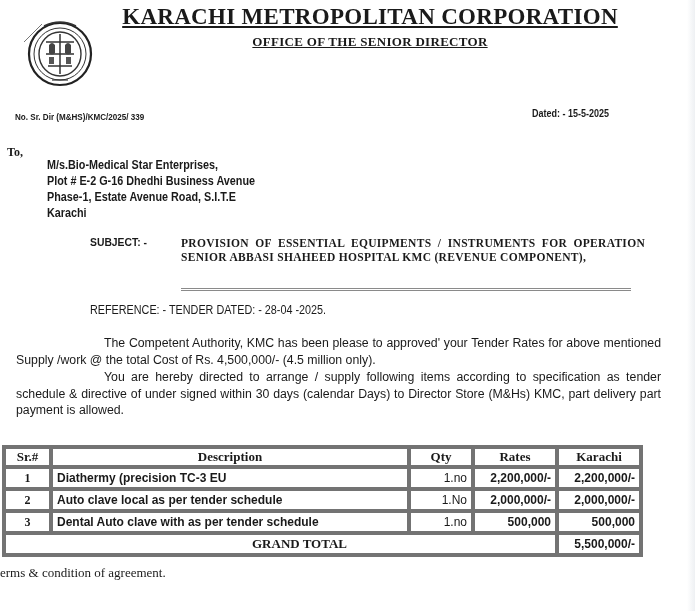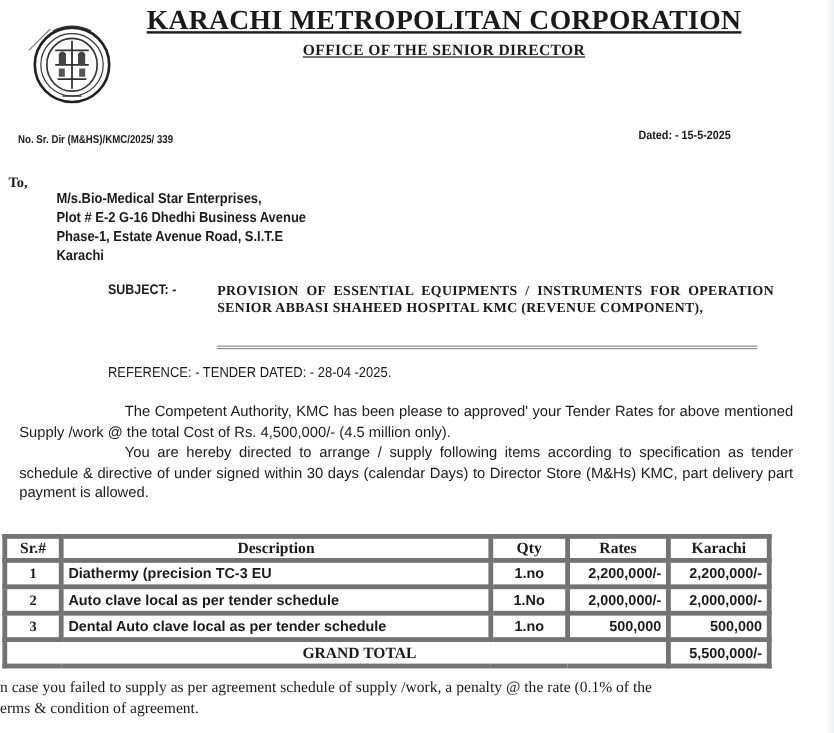--- a/index.html
+++ b/index.html
@@ -39,21 +39,21 @@
   .para .indent { display:inline-block; width:88px; }
   .p1 { top:335px; }
   .p2 { top:369px; }
 
   
   table.items { position:absolute; left:2px; top:445px; width:641px; border-collapse:collapse; }
   table.items td, table.items th { border:4px solid #737373; padding:0 4px; height:18px; font-size:12px; }
   table.items th { font-family:"Liberation Serif", serif; font-weight:bold; font-size:13px; height:16px; }
   table.items td.c-sr { text-align:center; font-family:"Liberation Serif", serif; font-weight:bold; width:35px; }
   table.items td.c-desc { font-weight:bold;margin-top:48px; }
-  table.items td.c-qty { text-align:center; font-weight:bold; width:52px; }
+  table.items td.c-qty { text-align:right; font-weight:normal; width:52px; }
   table.items td.c-rate { text-align:right; font-weight:bold; width:72px; }
   table.items td.c-amt { text-align:right; font-weight:bold; width:72px; }
   table.items td.gt-label { text-align:center; font-family:"Liberation Serif", serif; font-weight:bold; font-size:13px;padding-left:42px; }
 
   .penalty { position:absolute; left:0; top:564px; width:650px; font-family:"Liberation Serif", serif;
     font-size:13px; line-height:17px; }
 </style>
 </head>
 <body>
 
@@ -116,28 +116,27 @@
     </tr>
     <tr>
       <td class="c-sr">2</td>
       <td class="c-desc">Auto clave local as per tender schedule</td>
       <td class="c-qty">1.No</td>
       <td class="c-rate">2,000,000/-</td>
       <td class="c-amt">2,000,000/-</td>
     </tr>
     <tr>
       <td class="c-sr">3</td>
-      <td class="c-desc">Dental Auto clave  local as per tender schedule</td>
+      <td class="c-desc">Dental Auto clave  with as per tender schedule</td>
       <td class="c-qty">1.no</td>
       <td class="c-rate">500,000</td>
       <td class="c-amt">500,000</td>
     </tr>
     <tr>
       <td class="gt-label" colspan="4">GRAND TOTAL</td>
       <td class="c-amt">5,500,000/-</td>
     </tr>
   </tbody>
 </table>
 
 <div class="penalty">
-  <div>n case you failed to supply as per agreement schedule of supply /work, a penalty @ the rate (0.1% of the</div>
   <div>erms &amp; condition of agreement.</div>
 </div>
 
 </body></html>

